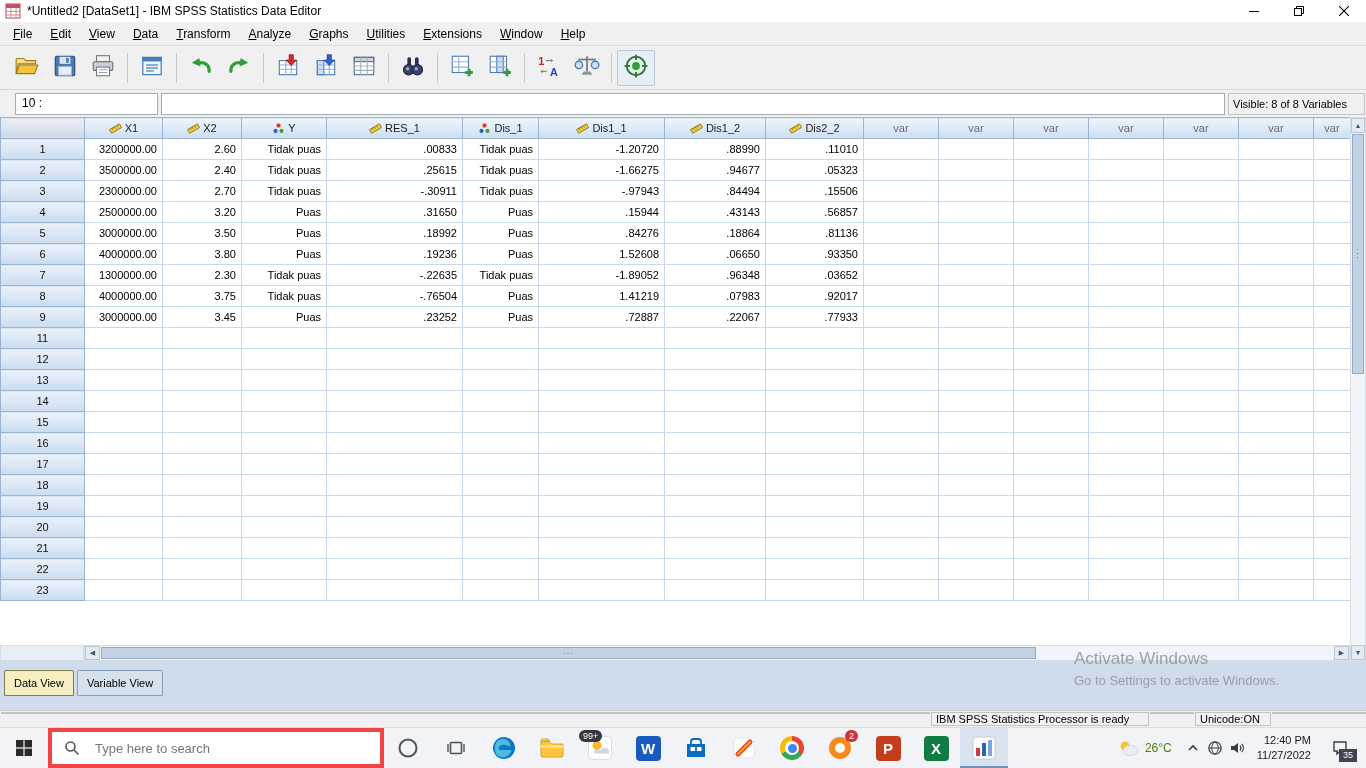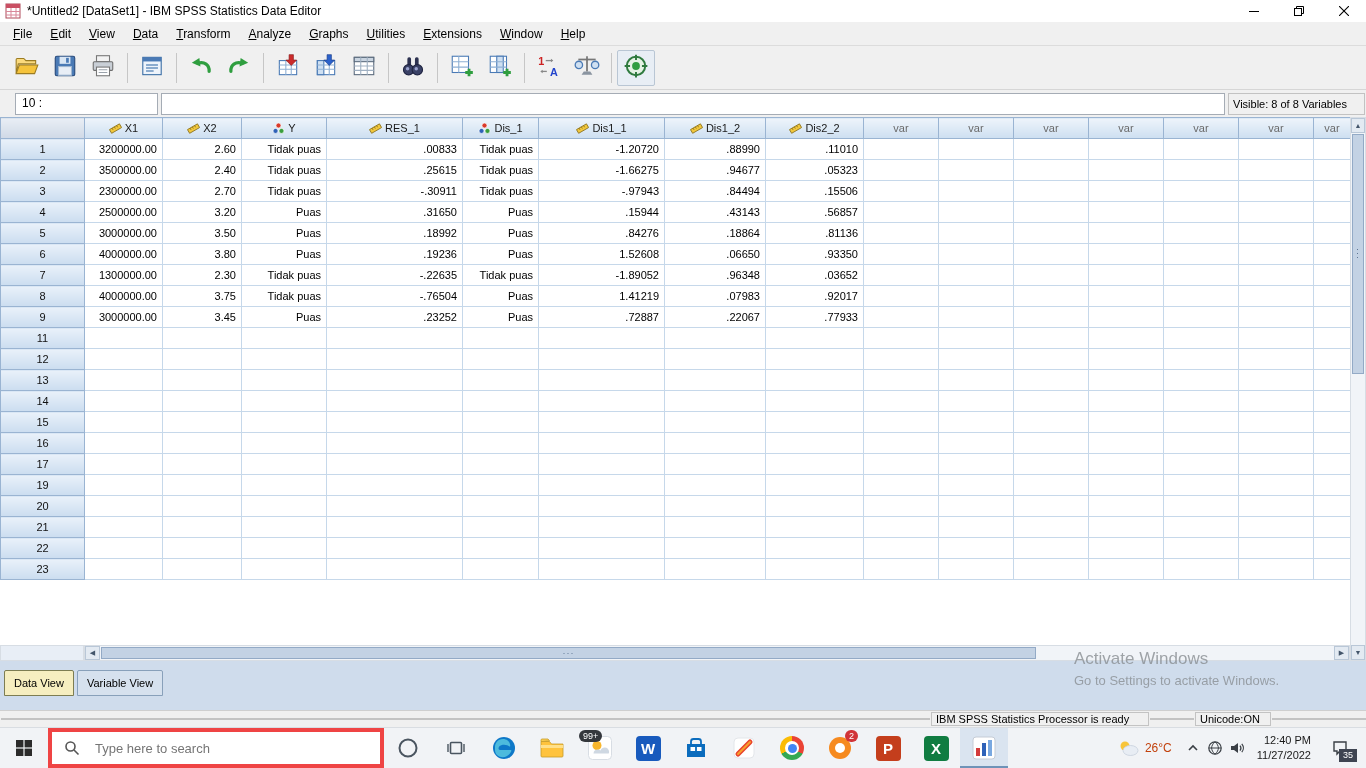--- a/index.html
+++ b/index.html
@@ -60,21 +60,21 @@
 .tabs-row{position:absolute;top:661px;left:0;right:0;height:49px;background:#cfdcec;display:flex;align-items:flex-start;padding:9px 0 0 4px}
 .tab{font-size:11px;padding:6px 9px;border:1px solid #88a0ba;background:#d6e1ee;margin-right:3px;border-radius:2px 2px 0 0;color:#000}
 .tab.active{background:#f6eec0;border:1px solid #7d7d52;font-weight:normal}
 
 
 .watermark{position:absolute;left:1074px;top:649px;z-index:6;color:#8a8f94;opacity:.8;pointer-events:none}
 .watermark .wl1{font-size:17px}
 .watermark .wl2{font-size:13px;margin-top:4px}
 
 
-.statusbar{position:absolute;top:710px;left:0;right:0;height:17px;background:#f0f0f0;border-top:1px solid #cfcfcf;display:flex;align-items:center;font-size:11px;color:#000}
+.statusbar{position:absolute;top:710px;left:0;right:0;height:17px;background:#f0f0f0;border-top:1px solid #cfcfcf;display:flex;align-items:flex-start;font-size:11px;color:#000}
 .sb-sec{border:1px solid #c3c3c3;margin:1px 0 1px 1px;padding:0 4px;display:flex;align-items:center;white-space:nowrap;background:#f0f0f0}
 .sb-main{flex:1}
 .sb-proc{width:218px}
 .sb-gap{width:44px}
 .sb-uni{width:76px}
 .sb-end{width:94px}
 
 
 .taskbar{position:absolute;top:727px;left:0;right:0;height:41px;background:#f1f3f6;border-top:1px solid #d9dde2;display:flex;align-items:stretch;z-index:10}
 .tk-start{width:48px;display:flex;align-items:center;justify-content:center}
@@ -83,21 +83,21 @@
 .tk-slot{width:48px;display:flex;align-items:center;justify-content:center;position:relative}
 .tk-slot.active{background:#dae4f0;box-shadow:inset 0 -2px 0 #6f93b8}
 .app-tile{width:25px;height:25px;border-radius:4px;display:flex;align-items:center;justify-content:center;color:#fff;font-size:15px;font-weight:bold}
 .tile-word{background:#185abd}.tile-ppt{background:#c43e1c}.tile-xls{background:#107c41}
 .chrome-icon{position:relative;width:24px;height:24px;border-radius:50%;background:conic-gradient(from 0deg,#ea4335 0 120deg,#34a853 120deg 240deg,#fbbc05 240deg 360deg)}
 .chrome-icon::before{content:"";position:absolute;left:5px;top:5px;width:14px;height:14px;border-radius:50%;background:#fff}
 .chrome-icon::after{content:"";position:absolute;left:7.5px;top:7.5px;width:9px;height:9px;border-radius:50%;background:#4285f4}
 .news-badge{position:absolute;top:2px;left:3px;background:#35383d;color:#fff;font-size:9px;border-radius:7px;padding:0 4px;line-height:12px}
 .badge-red{position:absolute;top:2px;right:6px;background:#d13438;color:#fff;font-size:9px;border-radius:7px;padding:0 4px;line-height:12px}
 .tray{margin-left:auto;display:flex;align-items:center}
-.tray-weather{display:flex;align-items:center;gap:6px;padding:0 10px;font-size:12px;color:#c2410c}
+.tray-weather{display:flex;align-items:center;gap:6px;padding:0 10px;font-size:12px;color:#4d7c0f}
 .tray-ic{width:22px;height:40px;display:flex;align-items:center;justify-content:center}
 .tray-clock{text-align:right;font-size:11px;line-height:1.35;padding:0 9px;color:#1a1a1a}
 .tray-notif{position:relative;width:40px;height:40px;display:flex;align-items:center;justify-content:center}
 .notif-badge{position:absolute;right:3px;bottom:6px;background:#3e4451;color:#fff;font-size:9px;border-radius:0;padding:0 4px;line-height:13px}
 .show-desktop{width:6px;border-left:1px solid #c9cdd2}
 </style>
 </head>
 <body>
 
 <div class="screen">
@@ -722,20 +722,38 @@
             <td class="cell"></td>
             <td class="cell"></td>
             <td class="cell"></td>
             <td class="cell"></td>
             <td class="cell"></td>
             <td class="cell"></td>
             <td class="cell"></td>
             <td class="cell"></td>
           </tr>
           <tr>
+            <th class="rowhead">18</th>
+            <td class="cell"></td>
+            <td class="cell"></td>
+            <td class="cell"></td>
+            <td class="cell"></td>
+            <td class="cell"></td>
+            <td class="cell"></td>
+            <td class="cell"></td>
+            <td class="cell"></td>
+            <td class="cell"></td>
+            <td class="cell"></td>
+            <td class="cell"></td>
+            <td class="cell"></td>
+            <td class="cell"></td>
+            <td class="cell"></td>
+            <td class="cell"></td>
+          </tr>
+          <tr>
             <th class="rowhead">19</th>
             <td class="cell"></td>
             <td class="cell"></td>
             <td class="cell"></td>
             <td class="cell"></td>
             <td class="cell"></td>
             <td class="cell"></td>
             <td class="cell"></td>
             <td class="cell"></td>
             <td class="cell"></td>

